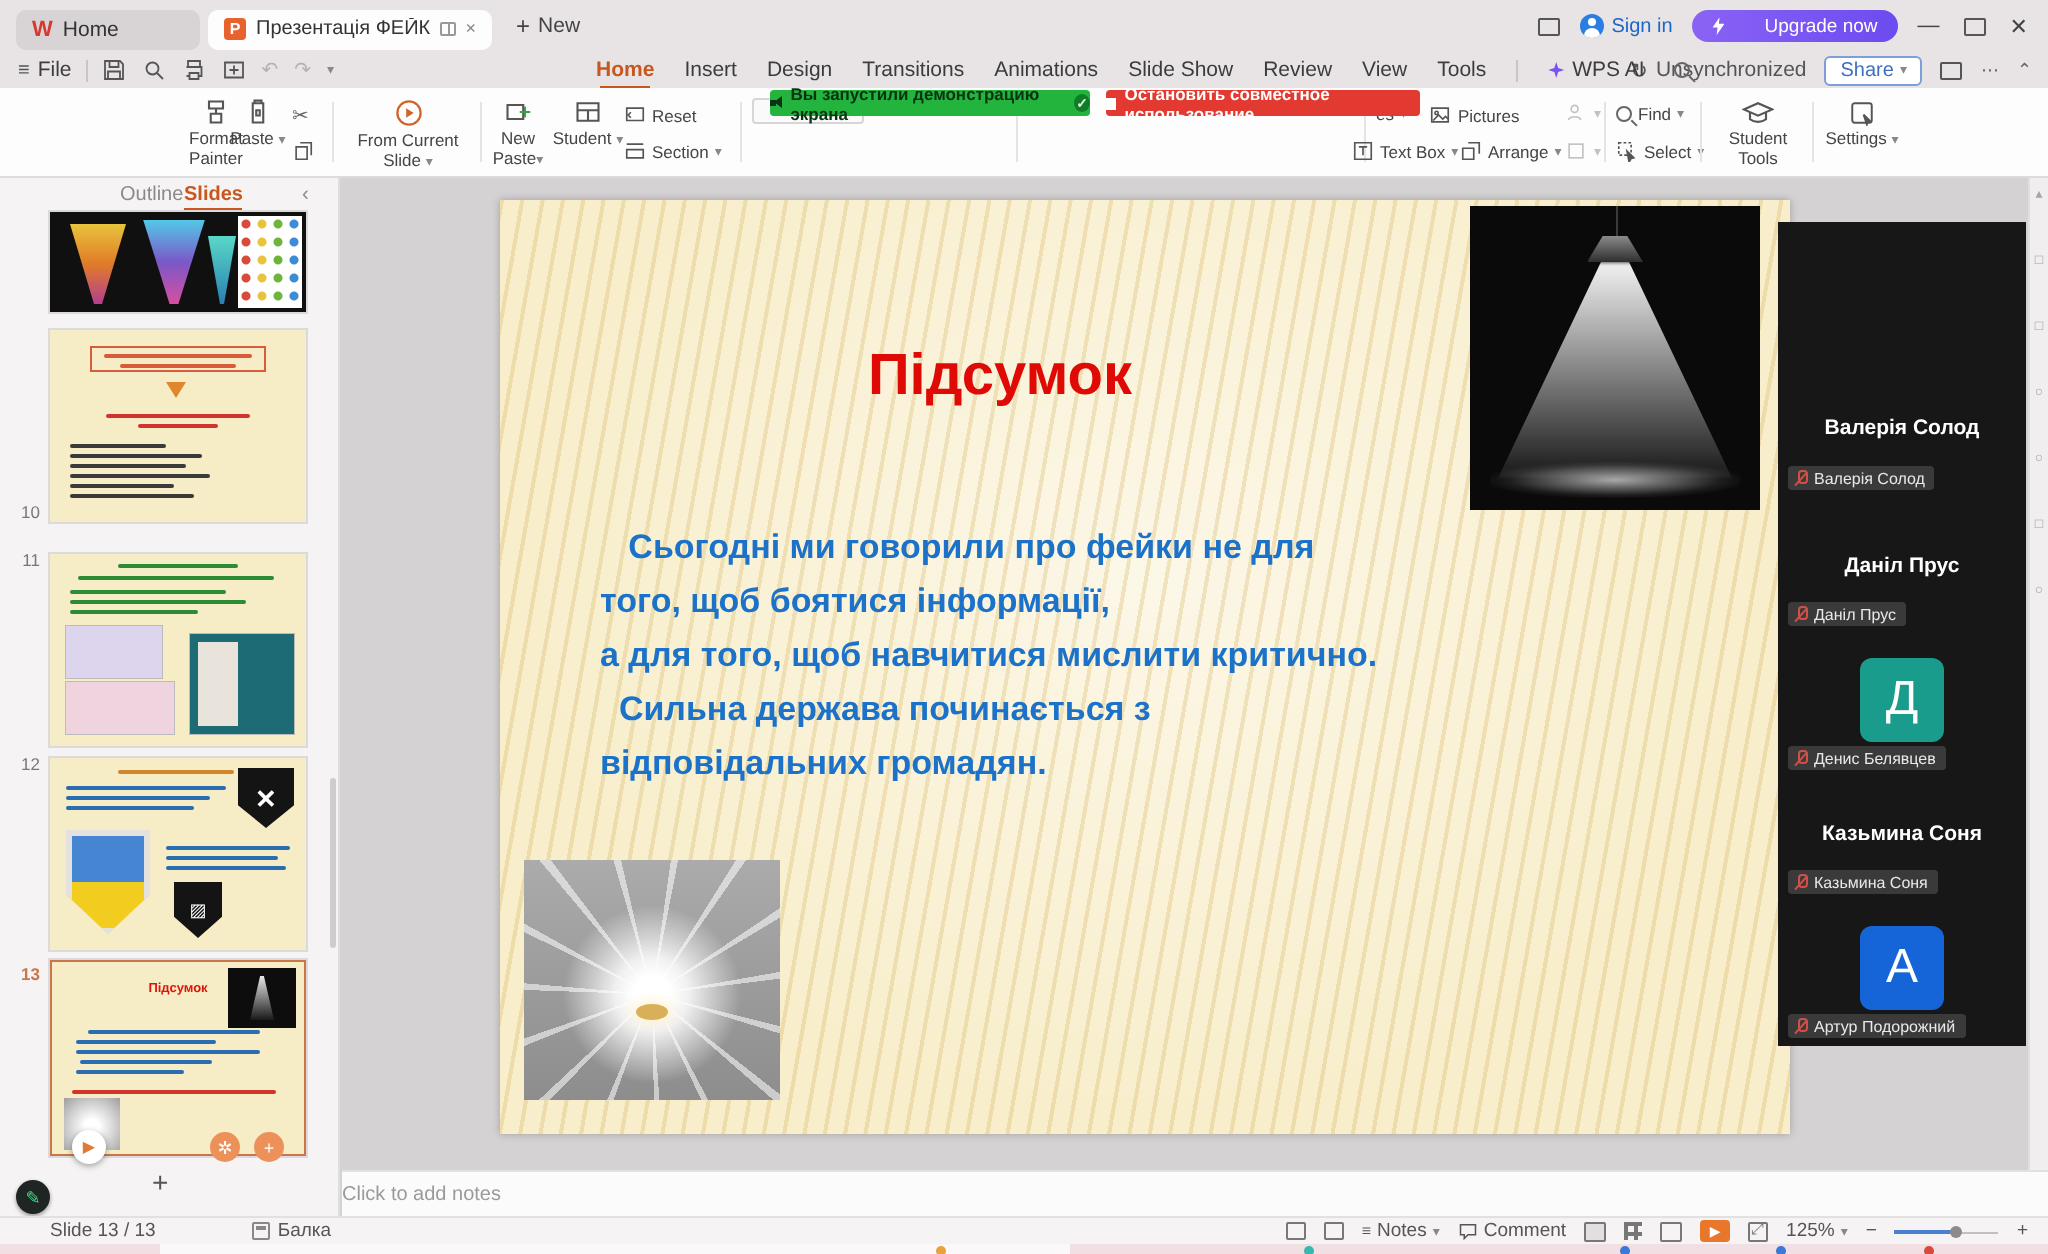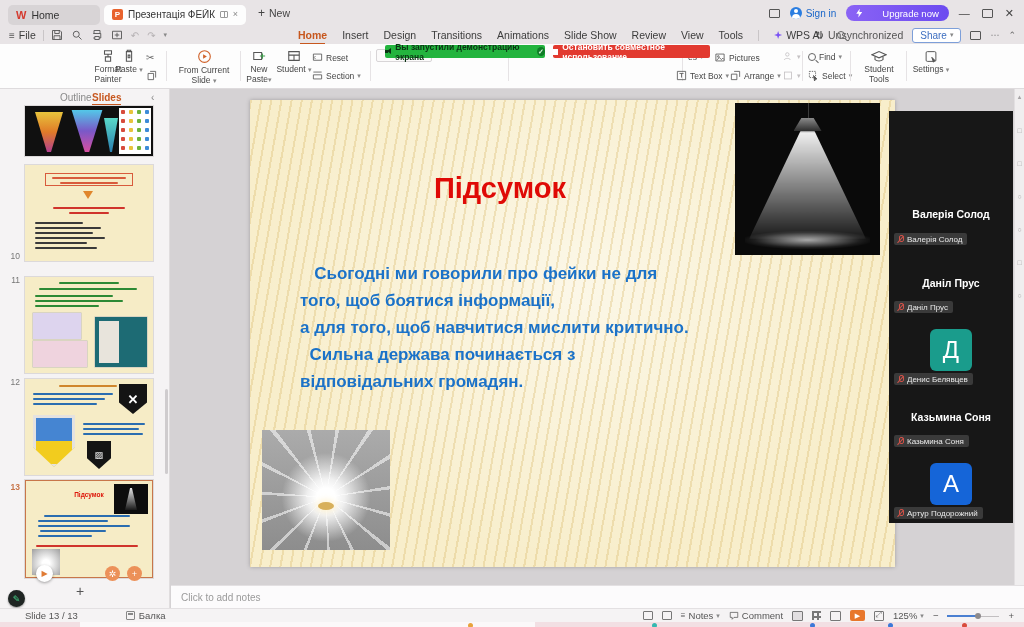--- a/index.html
+++ b/index.html
@@ -132,21 +132,21 @@
   .sp-lamp{position:absolute;left:calc(50% - 14px);top:15px;width:28px;height:13px;background:linear-gradient(180deg,#8a8a8a,#2e2e2e);clip-path:polygon(28% 0,72% 0,100% 100%,0 100%)}
   .sp-beam{position:absolute;left:14px;right:14px;top:28px;bottom:16px;background:linear-gradient(180deg,rgba(255,255,255,.95),rgba(255,255,255,.06));clip-path:polygon(44% 0,56% 0,100% 100%,0 100%);filter:blur(1px)}
   .sp-pool{position:absolute;left:10px;right:10px;bottom:6px;height:18px;background:radial-gradient(ellipse at 50% 50%,rgba(255,255,255,.65),rgba(255,255,255,.08) 60%,transparent 75%)}
   .glowimg{position:absolute;left:12px;top:330px;width:128px;height:120px;background:linear-gradient(180deg,#ababab,#8d8d8d);overflow:hidden}
   .glow-rays{position:absolute;inset:0;background:repeating-conic-gradient(from 8deg at 50% 56%,rgba(255,255,255,.55) 0 3deg,rgba(255,255,255,0) 3deg 24deg)}
   .glow-core{position:absolute;inset:0;background:radial-gradient(circle at 50% 56%,#ffffff 0 10%,rgba(255,255,255,.85) 20%,rgba(255,255,255,0) 48%)}
   .glow-base{position:absolute;left:44%;top:60%;width:16px;height:8px;border-radius:50%;background:#d8b05a;box-shadow:0 0 6px 2px rgba(255,240,200,.8)}
 
   
   .notesbar{position:absolute;left:171px;top:585px;width:853px;height:23px;background:#fcfbfc;border-top:1px solid #e3e0e2;display:flex;align-items:center}
-  .notesbar span{margin-left:10px;font-size:10px;color:#9a9a9a}
+  .notesbar span{font-size:10px;color:#9a9a9a}
   .statusbar{position:absolute;left:0;top:608px;width:1024px;height:14px;background:#f5f3f4;border-top:1px solid #e3e0e2;display:flex;align-items:center;font-size:9.5px;color:#555}
   .sb-counter{margin-left:25px}
   .sb-theme{margin-left:48px;display:flex;gap:4px;align-items:center}
   .theme-ic{width:9px;height:9px;border:1px solid #888;border-radius:1px;position:relative}
   .theme-ic::after{content:"";position:absolute;left:1px;top:1px;width:5px;height:2px;background:#888}
   .sb-right{margin-left:auto;display:flex;align-items:center;gap:9px;padding-right:10px}
   .sb-ic{width:10px;height:9px;border:1px solid #777;border-radius:1px}
   .sb-group{display:flex;align-items:center;gap:3px}
   .viewic{width:11px;height:10px;border:1px solid #777;border-radius:1px}
   .viewic.active{background:#e2dfe1}

